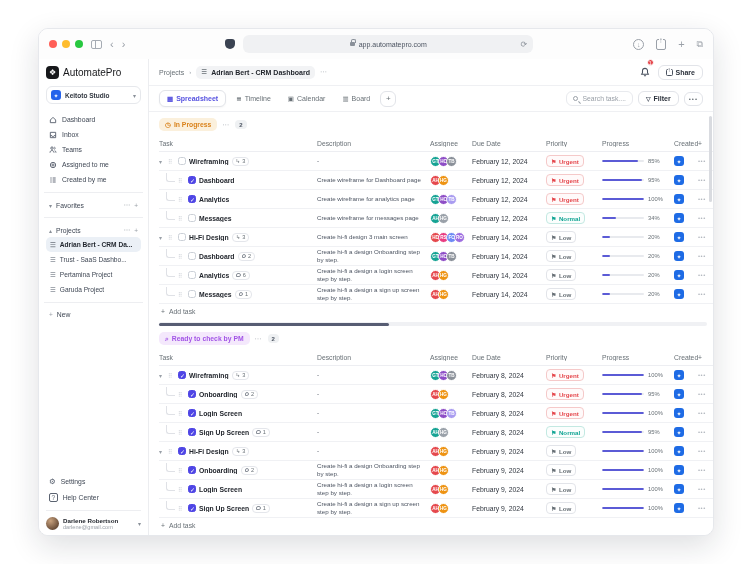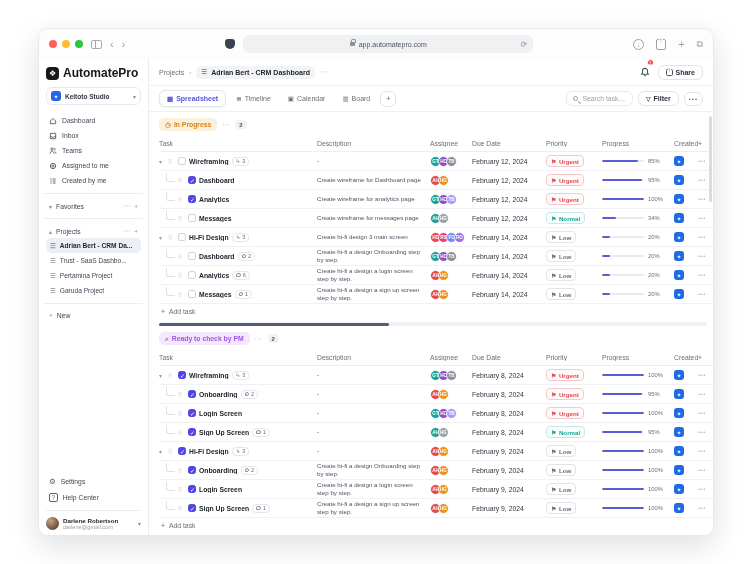--- a/index.html
+++ b/index.html
@@ -27,21 +27,21 @@
   .dl { width:11px; height:11px; border:1px solid #9AA0A8; border-radius:50%; color:#9AA0A8; font-size:7px;
         display:flex; align-items:center; justify-content:center; }
   .shr { width:10px; height:11px; border:1px solid #9AA0A8; border-radius:2px; position:relative; }
   .shr::after{ content:"↑"; position:absolute; left:1.5px; top:-4px; font-size:8px; color:#9AA0A8; background:#FDFDFD; }
   
   .app { flex:1; display:flex; min-height:0; background:#fff; }
   .side { width:110px; flex:0 0 110px; border-right:1px solid #ECEDF0; display:flex; flex-direction:column; padding:7px 7px 5px; }
   .logo-row { display:flex; align-items:center; gap:4px; margin-bottom:7px; }
   .logo-badge { width:13px; height:13px; border-radius:4px; background:#17181B; color:#fff; font-size:8px;
                 display:flex; align-items:center; justify-content:center; }
-  .logo-name { font-size:12px; font-weight:bold; color:#17181B; }
+  .logo-name { font-size:10px; font-weight:normal; color:#17181B; }
   .ws { display:flex; align-items:center; gap:4px; border:1px solid #E6E8EC; border-radius:6px; padding:3px 4px; margin-bottom:8px; }
   .ws-badge { width:10px; height:10px; border-radius:3px; background:#2563EB; color:#fff; font-size:6px; display:flex; align-items:center; justify-content:center; }
   .ws-name { font-size:6.5px; font-weight:bold; color:#30363F; flex:1; }
   .chev { font-size:6px; color:#8A9099; }
   .nav-item { display:flex; align-items:center; gap:5px; padding:3.5px 3px; border-radius:5px; color:#3F4754; font-size:6.8px; }
   .nav-item svg { width:8px; height:8px; stroke:#5A6270; stroke-width:1.4; fill:none; flex:0 0 8px; }
   .sep { height:1px; background:#EDEEF1; margin:5px -2px; }
   .sec-row { display:flex; align-items:center; gap:4px; padding:3px 3px; font-size:6.8px; color:#3F4754; }
   .sec-row .lbl { flex:1; }
   .sec-row .mini { color:#9AA0A8; font-size:6.5px; }

